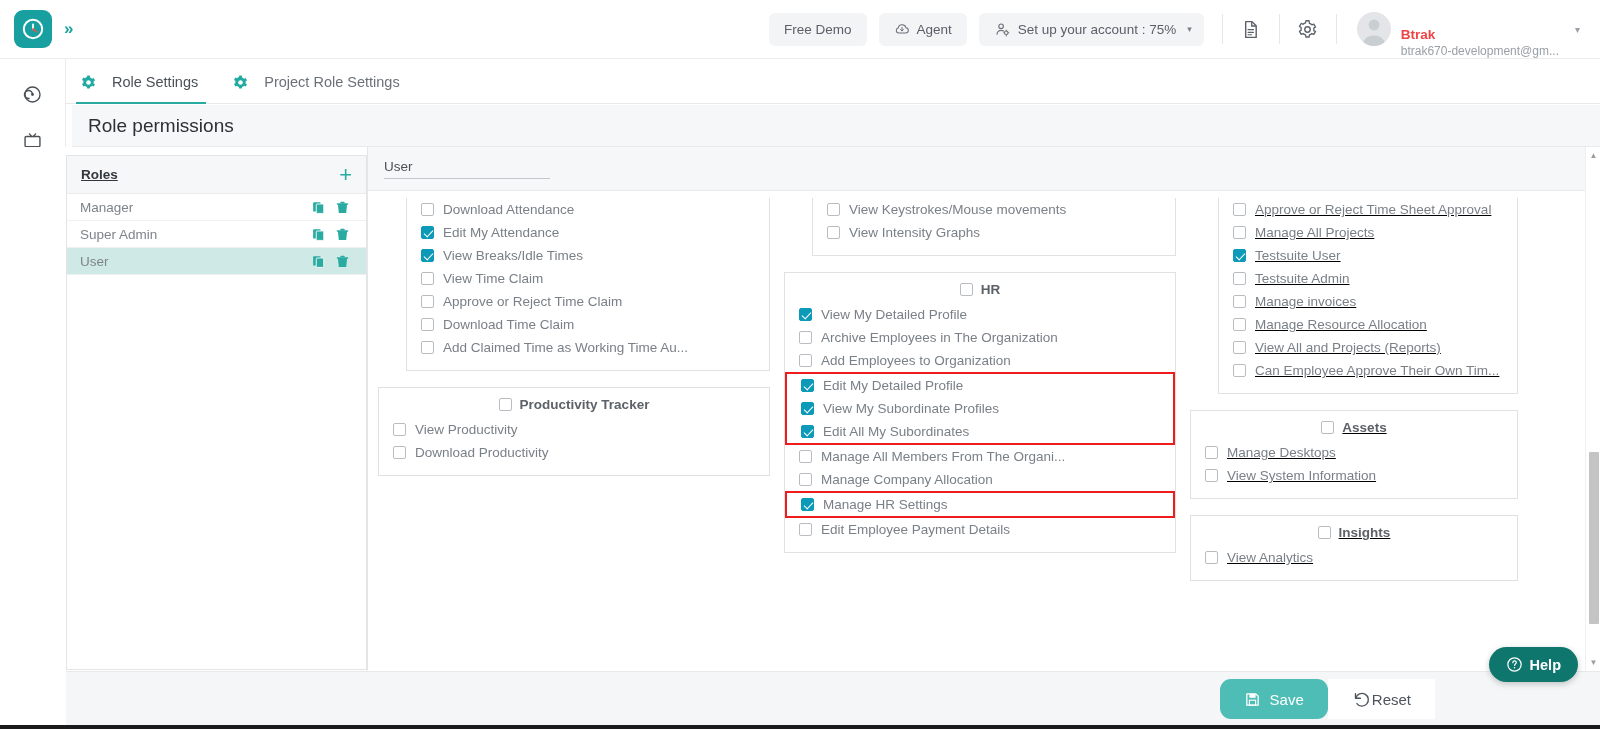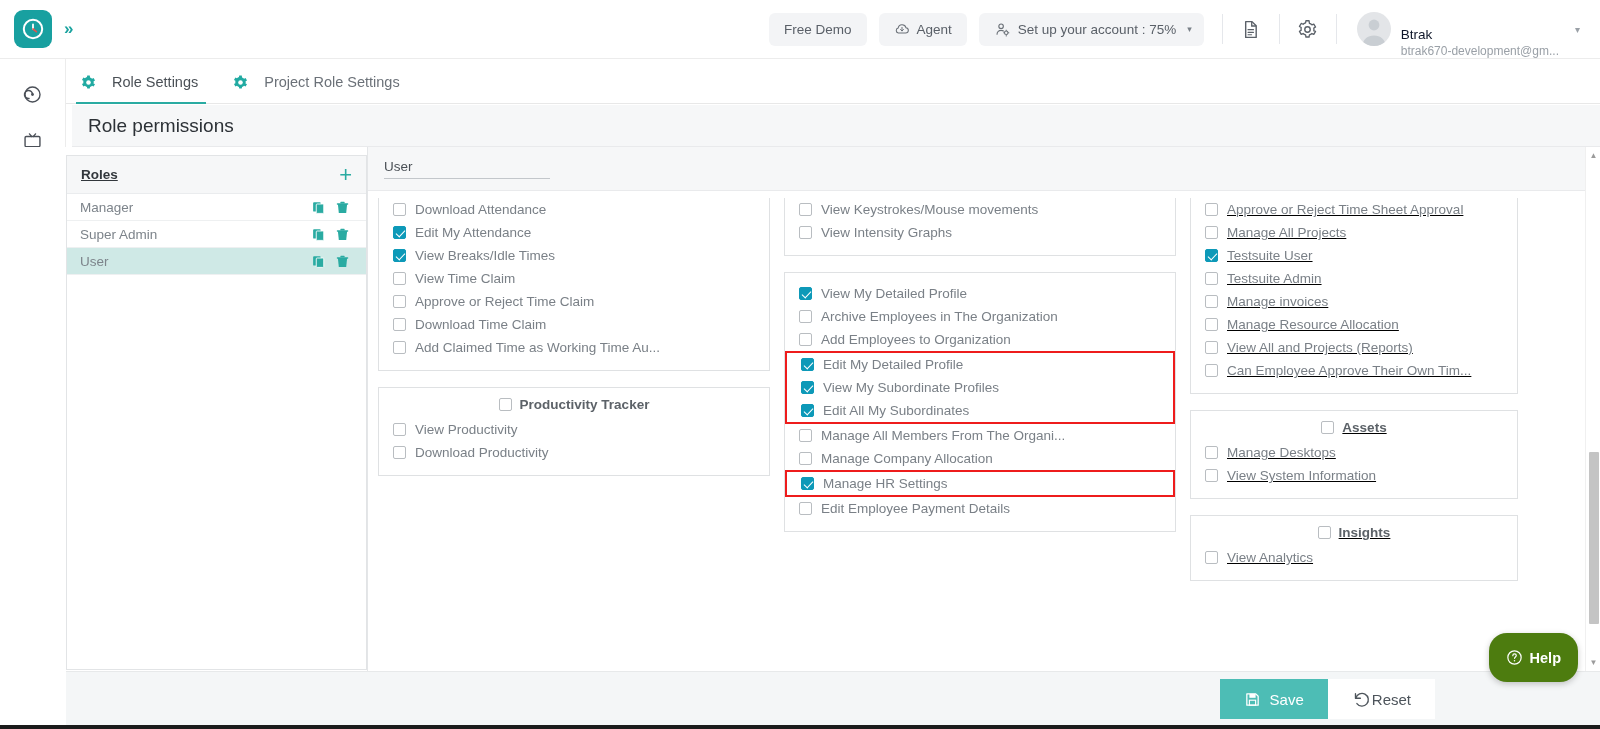--- a/index.html
+++ b/index.html
@@ -33,21 +33,21 @@
   .pill.acct { padding-right:12px; }
   .caret { font-size:9px; color:#7a8189; margin-left:4px;}
   .divider-v { width:1px; height:30px; background:#e5e7eb; margin:0 6px; }
   .icon-btn { width:44px; height:40px; display:flex; align-items:center; justify-content:center; cursor:pointer; }
   .user-block { display:flex; align-items:center; gap:10px; padding:0 10px 0 14px; cursor:pointer; }
   .avatar {
     width:34px; height:34px; border-radius:50%; background:#e3e5e8;
     display:flex; align-items:flex-end; justify-content:center; overflow:hidden;
   }
   .user-text { line-height:1.25; }
-  .user-name { font-size:13.5px; color:#0f172a; font-weight:400;margin-top:28px;}
+  .user-name { font-size:13.5px; color:#ef4444; font-weight:700;margin-top:28px;}
   .user-mail { font-size:12px; color:#9aa0a7; }
   .user-caret { color:#9aa0a7; font-size:10px; margin-left:6px; margin-right:10px;}
 
   
   .rail {
     position:absolute; left:0; top:59px; width:66px; height:670px;
     background:#fff; border-right:1px solid #ececec;
     display:flex; flex-direction:column; align-items:center; padding-top:23px; gap:22px;
   }
   .rail-item { width:34px; height:24px; display:flex; align-items:center; justify-content:center; cursor:pointer; }
@@ -132,21 +132,21 @@
     background:#fff; flex:0 0 auto; display:inline-block; position:relative;
   }
   .cb.checked { background:#0d99b8; border-color:#0d99b8; }
   .cb.checked:after {
     content:""; position:absolute; left:3.5px; top:0.5px; width:4px; height:8px;
     border:solid #fff; border-width:0 1.8px 1.8px 0; transform:rotate(43deg);
   }
   .hl-block { border:2px solid #ee1c1c; }
 
   
-  .clipped-top { border-top:none; padding-top:0; margin-top:-1px; }
+  .clipped-top { border-top:none; padding-top:0; margin-top:-1px;margin-left:28px; }
 
   
   .vscroll {
     position:absolute; right:0px; top:147px; width:15px; height:524px;
     background:#fff; border-left:1px solid #f0f0f0;
   }
   .vscroll .arrow-up, .vscroll .arrow-dn {
     position:absolute; left:3px; width:9px; height:9px; color:#9b9b9b; font-size:8px; text-align:center;
   }
   .vscroll .arrow-up { top:4px; }
@@ -157,30 +157,30 @@
   }
 
   
   .footer {
     position:absolute; left:66px; bottom:3px; width:1534px; height:55px;
     background:#f4f6f7; display:flex; align-items:center; justify-content:flex-end;
     padding-right:165px; border-top:1px solid #e7e9ea;
   }
   .btn-save {
     display:flex; align-items:center; gap:9px; height:40px; padding:0 24px;
-    background:#4dbdb5; color:#fff; font-size:15px; cursor:pointer;
+    background:#4dbdb5; color:#fff; font-size:15px; cursor:pointer;border-radius:11px;
   }
   .btn-reset {
     display:flex; align-items:center; gap:1px; height:40px; padding:0 24px;
     background:#fff; color:#4d545b; font-size:15px; cursor:pointer;
   }
   .bottom-strip { position:absolute; left:0; bottom:0; width:1600px; height:4px; background:#1b1b1b; }
   .help-btn {
-    position:absolute; right:22px; bottom:47px; height:49px; padding:0 17px;
-    background:#4d7c0f; color:#fff; border-radius:18px; display:flex;
+    position:absolute; right:22px; bottom:47px; height:35px; padding:0 17px;
+    background:#0f766e; color:#fff; border-radius:18px; display:flex;
     align-items:center; gap:7px; font-size:14.5px; font-weight:700; cursor:pointer;
     box-shadow:0 2px 6px rgba(0,0,0,.22); z-index:20;
   }
   .left-white-strip { position:absolute; left:0; top:147px; width:66px; height:582px; background:#fff; }
 </style>
 </head>
 <body>
 
 <div class="app">
 
@@ -462,20 +462,24 @@
                 <div class="perm-row">
                   <span class="cb"></span>
                   <span>View Keystrokes/Mouse movements</span>
                 </div>
                 <div class="perm-row">
                   <span class="cb"></span>
                   <span>View Intensity Graphs</span>
                 </div>
               </div>
               <div class="group">
+                <div class="group-title">
+                  <span class="cb"></span>
+                  <span>HR</span>
+                </div>
                 <div class="perm-row">
                   <span class="cb checked"></span>
                   <span>View My Detailed Profile</span>
                 </div>
                 <div class="perm-row">
                   <span class="cb"></span>
                   <span>Archive Employees in The Organization</span>
                 </div>
                 <div class="perm-row">
                   <span class="cb"></span>

